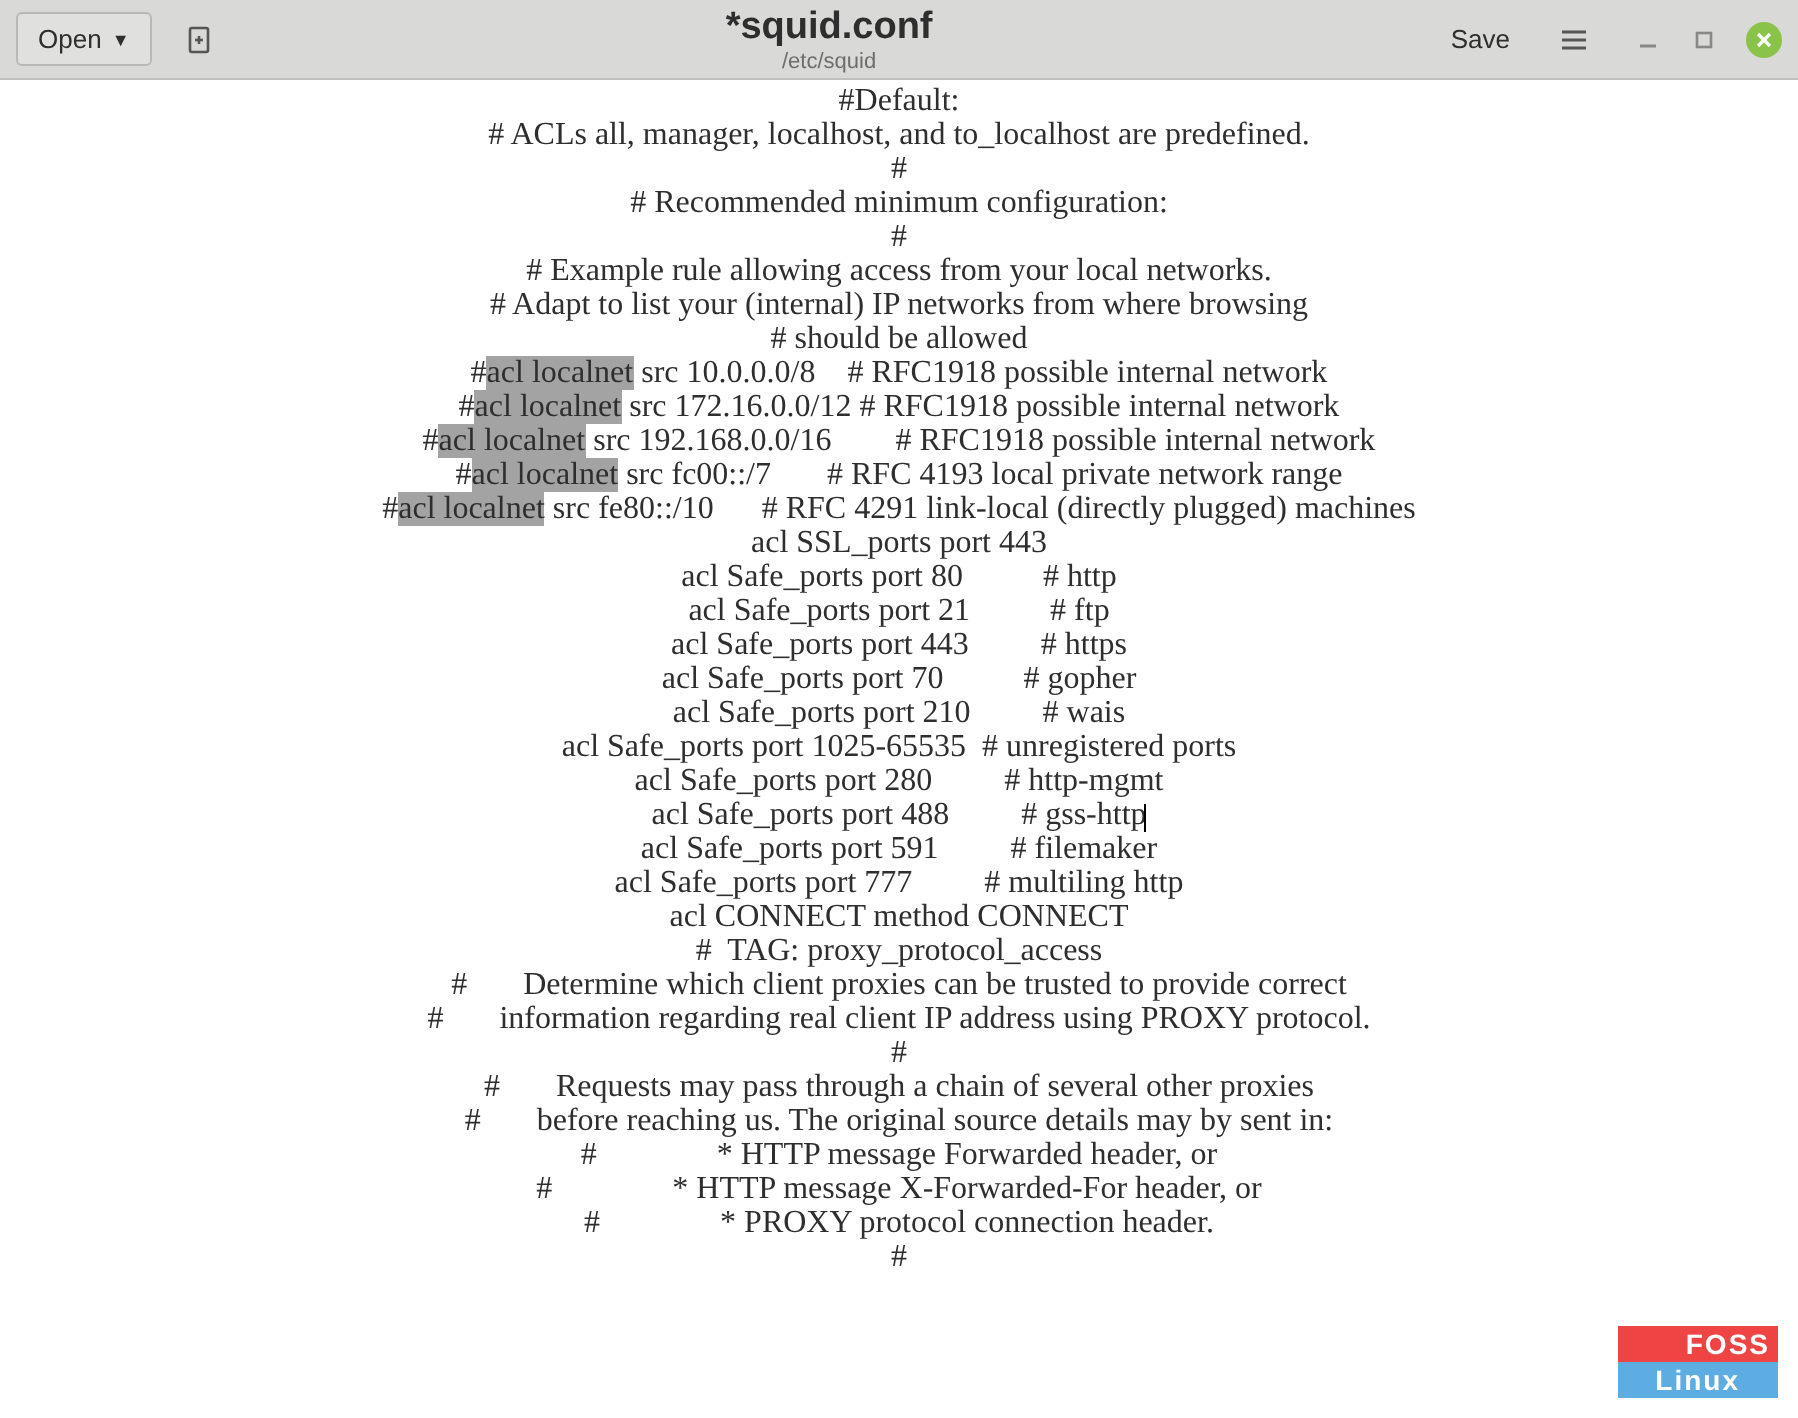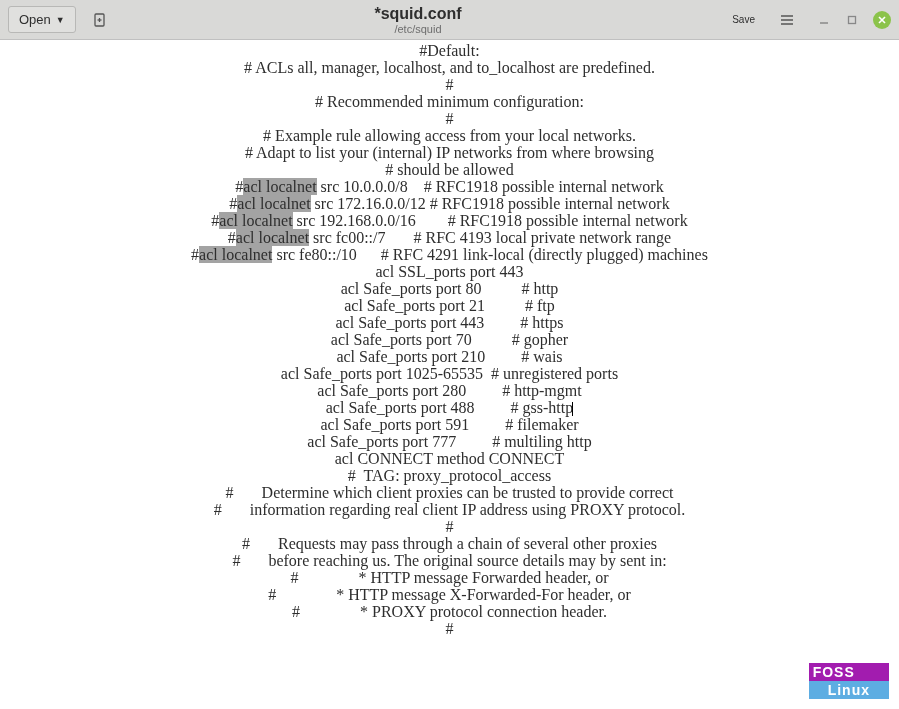--- a/index.html
+++ b/index.html
@@ -44,32 +44,32 @@
       justify-content: center;
     }
     .new-tab-btn svg { width: 16px; height: 16px; }
     .title-block {
       flex: 1;
       text-align: center;
     }
     .title-block .title {
       font-weight: bold;
       color: #2e2e2e;
-      font-size: 16px;
+      font-size: 19px;
     }
     .title-block .subtitle {
       color: #6d6d6d;
       font-size: 11px;
       text-align: center;
     }
     .save-btn {
       padding: 5px 12px;
       color: #2e2e2e;
       cursor: pointer;
-      font-size: 10px;
+      font-size: 13px;
     }
     .hamburger-btn {
       padding: 5px 8px;
       margin-left: 4px;
       cursor: pointer;
       display: flex;
       align-items: center;
     }
     .hamburger-btn svg { width: 16px; height: 16px; }
     .win-controls {
@@ -121,23 +121,24 @@
       position: absolute;
       bottom: 10px;
       right: 10px;
       font-family: sans-serif;
       font-weight: bold;
       font-size: 14px;
       letter-spacing: 1px;
       line-height: 1;
     }
     .watermark .foss {
-      background: #a21caf;
+      background: #ef4444;
       color: #fff;
       padding: 2px 4px;
+      text-align: right;
     }
     .watermark .linux {
       background: #5dade2;
       color: #fff;
       padding: 2px 19px;
     }
   </style>
 </head>
 <body>
 

